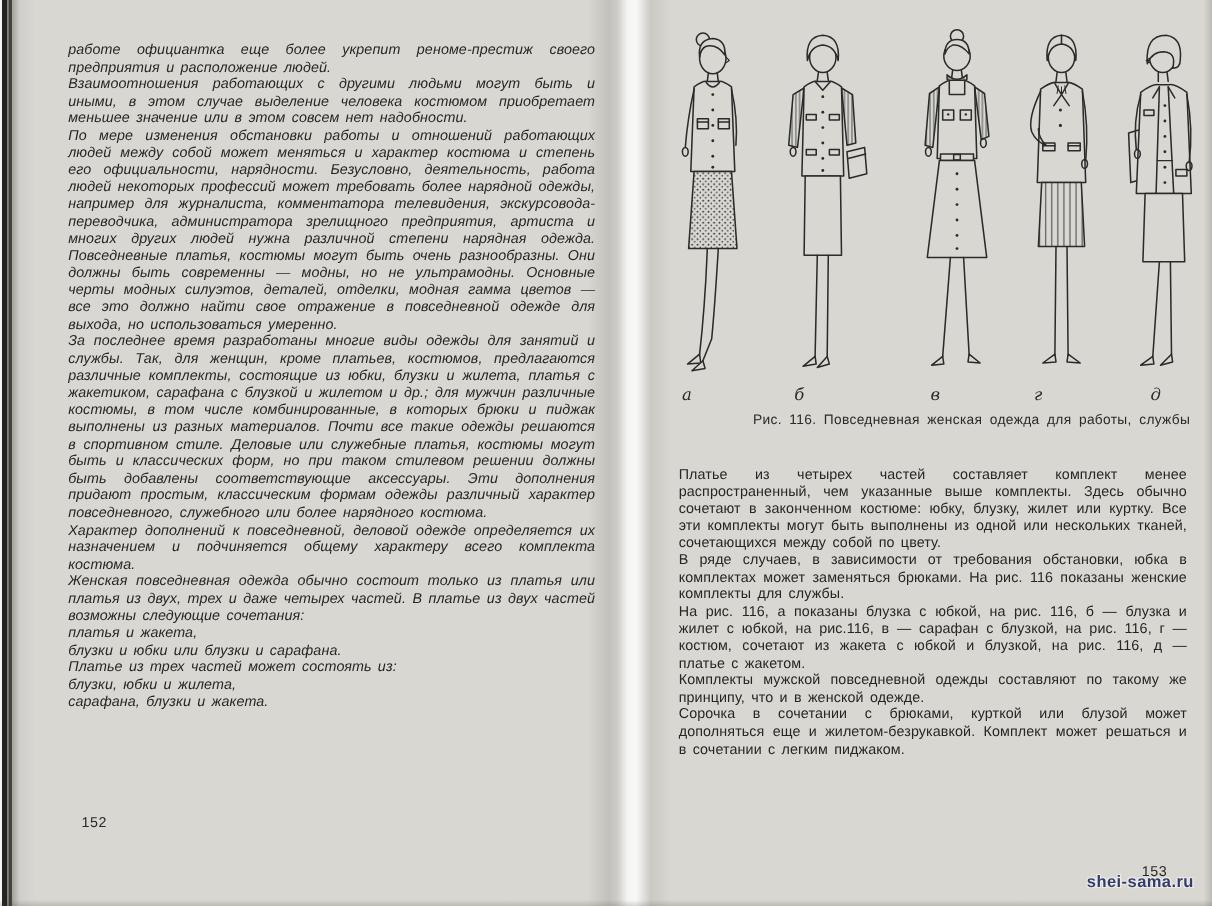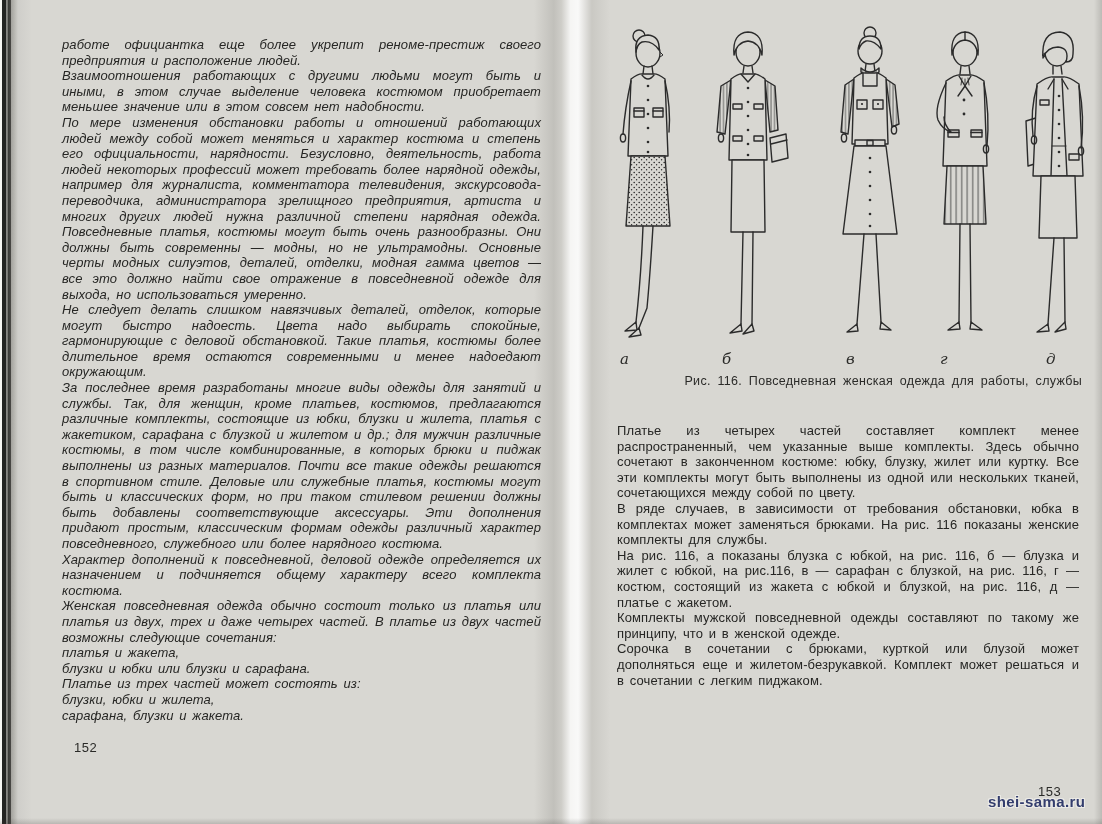--- a/index.html
+++ b/index.html
@@ -88,21 +88,20 @@
 <div class="binding-edge"></div>
 <div class="gutter-shadow"></div>
 <div class="right-edge"></div>
 <div class="bottom-edge"></div>
 
 <div>
   <div class="page-text" style="left:62px;top:37px;width:479px;font-style:italic;">
     <p>работе официантка еще более укрепит реноме-престиж своего предприятия и расположение людей.</p>
     <p>Взаимоотношения работающих с другими людьми могут быть и иными, в этом случае выделение человека костюмом приобретает меньшее значение или в этом совсем нет надобности.</p>
     <p>По мере изменения обстановки работы и отношений работающих людей между собой может меняться и характер костюма и степень его официальности, нарядности. Безусловно, деятельность, работа людей некоторых профессий может требовать более нарядной одежды, например для журналиста, комментатора телевидения, экскурсовода-переводчика, администратора зрелищного предприятия, артиста и многих других людей нужна различной степени нарядная одежда. Повседневные платья, костюмы могут быть очень разнообразны. Они должны быть современны — модны, но не ультрамодны. Основные черты модных силуэтов, деталей, отделки, модная гамма цветов — все это должно найти свое отражение в повседневной одежде для выхода, но использоваться умеренно.</p>
-    <p>Не следует делать слишком навязчивых деталей, отделок, которые могут быстро надоесть. Цвета надо выбирать спокойные, гармонирующие с деловой обстановкой. Такие платья, костюмы более длительное время остаются современными и менее надоедают окружающим.</p>
     <p>За последнее время разработаны многие виды одежды для занятий и службы. Так, для женщин, кроме платьев, костюмов, предлагаются различные комплекты, состоящие из юбки, блузки и жилета, платья с жакетиком, сарафана с блузкой и жилетом и др.; для мужчин различные костюмы, в том числе комбинированные, в которых брюки и пиджак выполнены из разных материалов. Почти все такие одежды решаются в спортивном стиле. Деловые или служебные платья, костюмы могут быть и классических форм, но при таком стилевом решении должны быть добавлены соответствующие аксессуары. Эти дополнения придают простым, классическим формам одежды различный характер повседневного, служебного или более нарядного костюма.</p>
     <p>Характер дополнений к повседневной, деловой одежде определяется их назначением и подчиняется общему характеру всего комплекта костюма.</p>
     <p>Женская повседневная одежда обычно состоит только из платья или платья из двух, трех и даже четырех частей. В платье из двух частей возможны следующие сочетания:</p>
     <p>платья и жакета,</p>
     <p>блузки и юбки или блузки и сарафана.</p>
     <p>Платье из трех частей может состоять из:</p>
     <p>блузки, юбки и жилета,</p>
     <p>сарафана, блузки и жакета.</p>
   </div>
   <div class="page-number" style="left:74px;top:740px;">152</div>
@@ -271,20 +270,20 @@
     <span class="fig-label" style="left:846px">в</span>
     <span class="fig-label" style="left:940px">г</span>
     <span class="fig-label" style="left:1046px">д</span>
 
     <div class="fig-caption">Рис. 116. Повседневная женская одежда для работы, службы</div>
   </div>
 
   <div class="page-text" style="left:617px;top:423px;width:462px;">
     <p>Платье из четырех частей составляет комплект менее распространенный, чем указанные выше комплекты. Здесь обычно сочетают в законченном костюме: юбку, блузку, жилет или куртку. Все эти комплекты могут быть выполнены из одной или нескольких тканей, сочетающихся между собой по цвету.</p>
     <p>В ряде случаев, в зависимости от требования обстановки, юбка в комплектах может заменяться брюками. На рис. 116 показаны женские комплекты для службы.</p>
-    <p>На рис. 116, а показаны блузка с юбкой, на рис. 116, б — блузка и жилет с юбкой, на рис.116, в — сарафан с блузкой, на рис. 116, г — костюм, состоящий из жакета с юбкой и блузкой, на рис. 116, д — платье с жакетом.</p>
+    <p>На рис. 116, а показаны блузка с юбкой, на рис. 116, б — блузка и жилет с юбкой, на рис.116, в — сарафан с блузкой, на рис. 116, г — костюм, сочетают из жакета с юбкой и блузкой, на рис. 116, д — платье с жакетом.</p>
     <p>Комплекты мужской повседневной одежды составляют по такому же принципу, что и в женской одежде.</p>
     <p>Сорочка в сочетании с брюками, курткой или блузой может дополняться еще и жилетом-безрукавкой. Комплект может решаться и в сочетании с легким пиджаком.</p>
   </div>
   <div class="page-number" style="left:1038px;top:740px;margin-top:44px;">153</div>
 </div>
 
 <div class="watermark">shei-sama.ru</div>
 
 </body></html>

